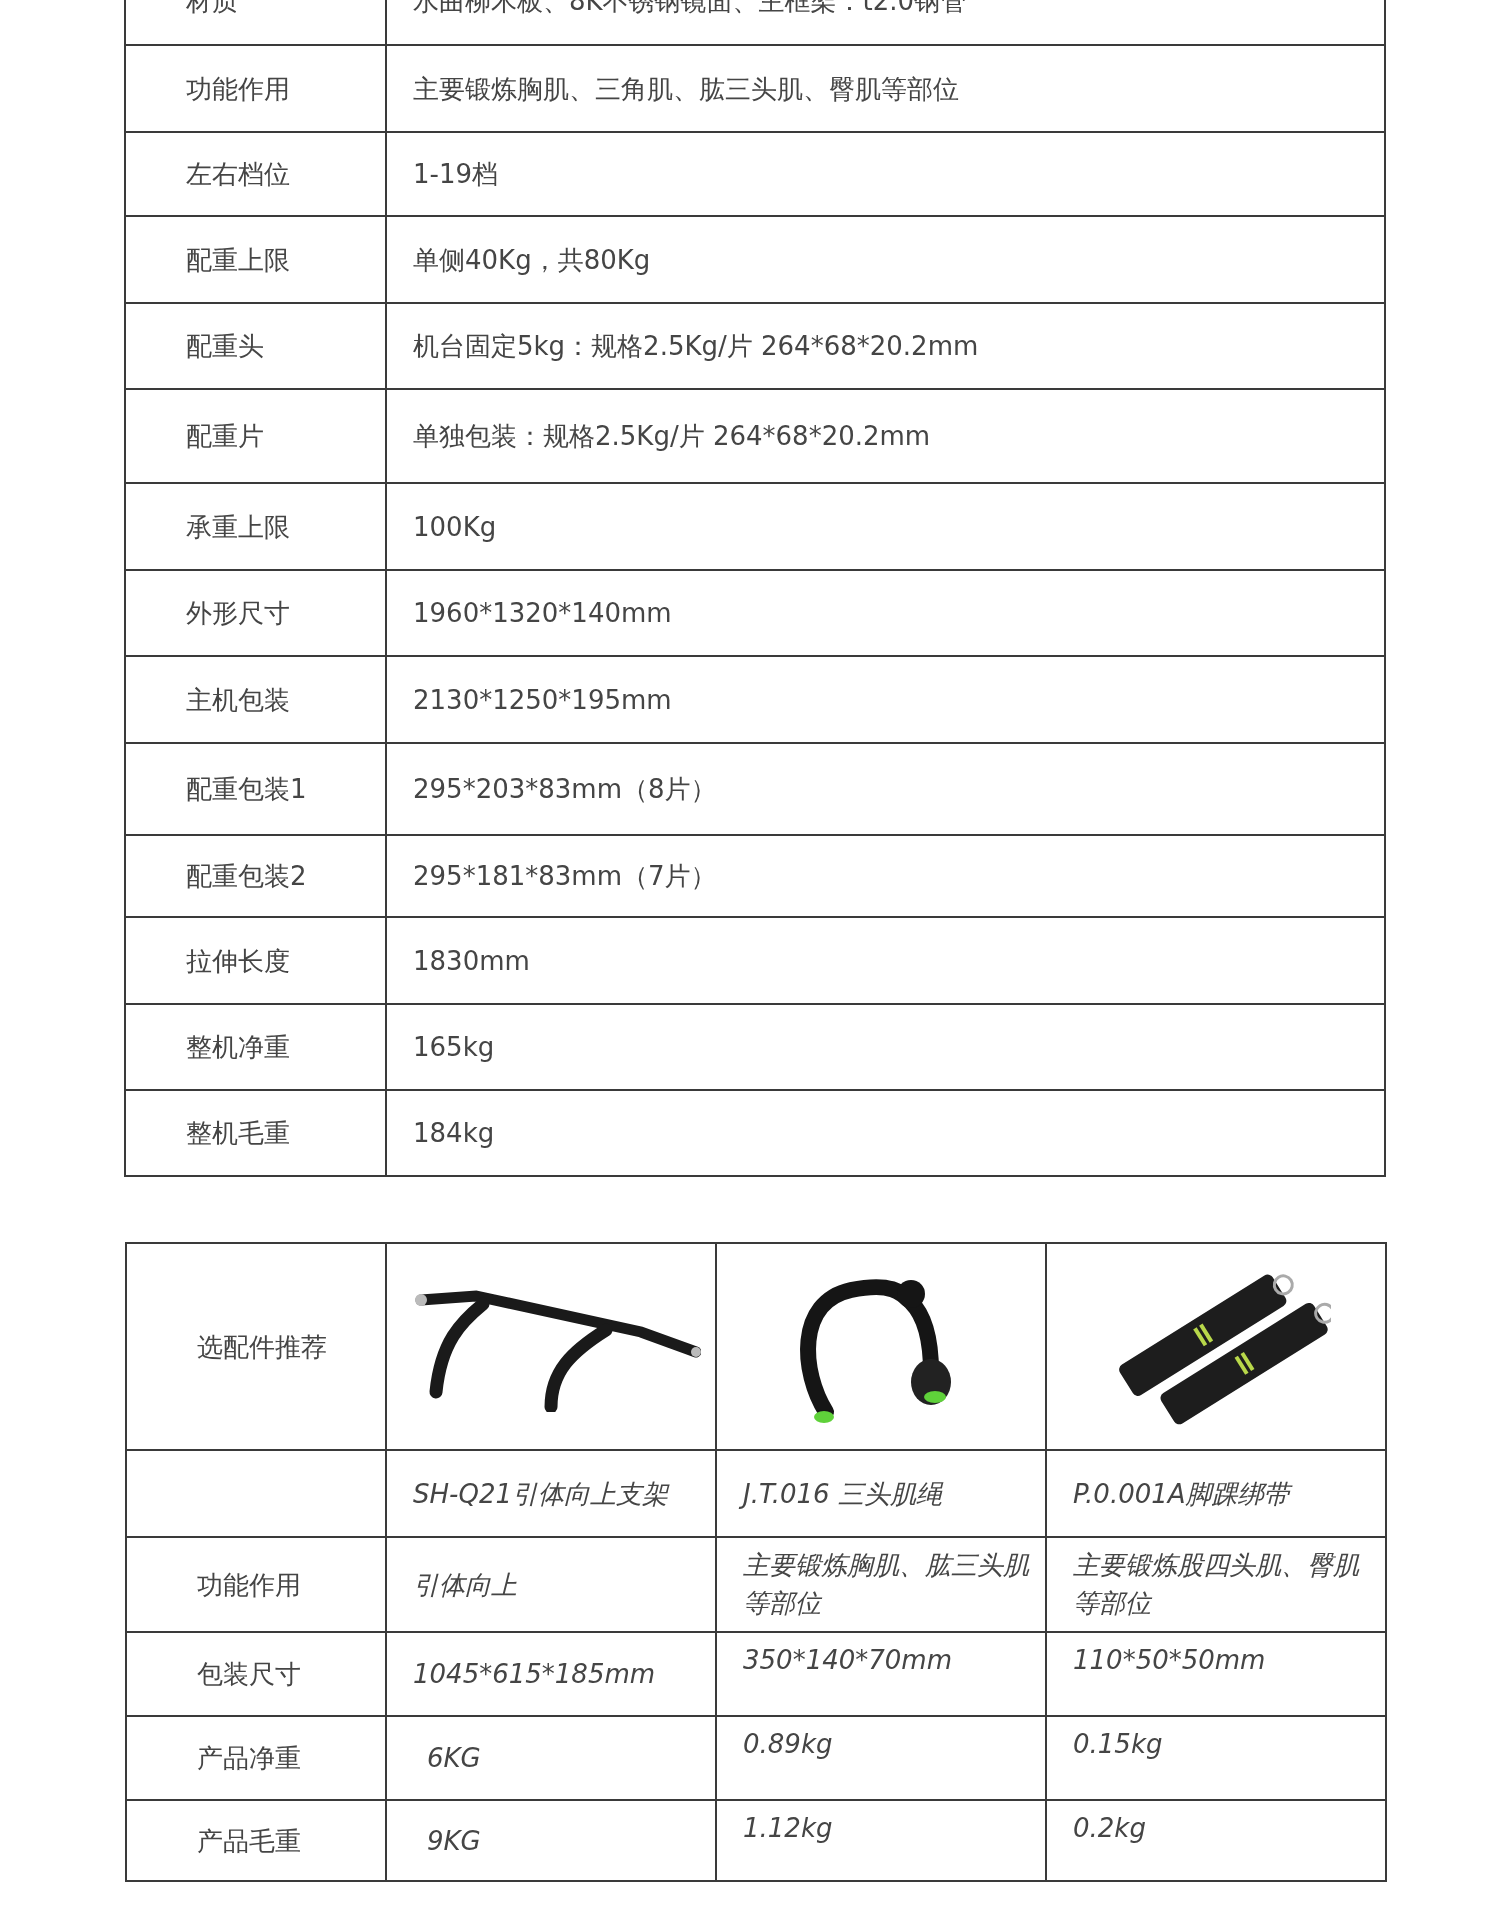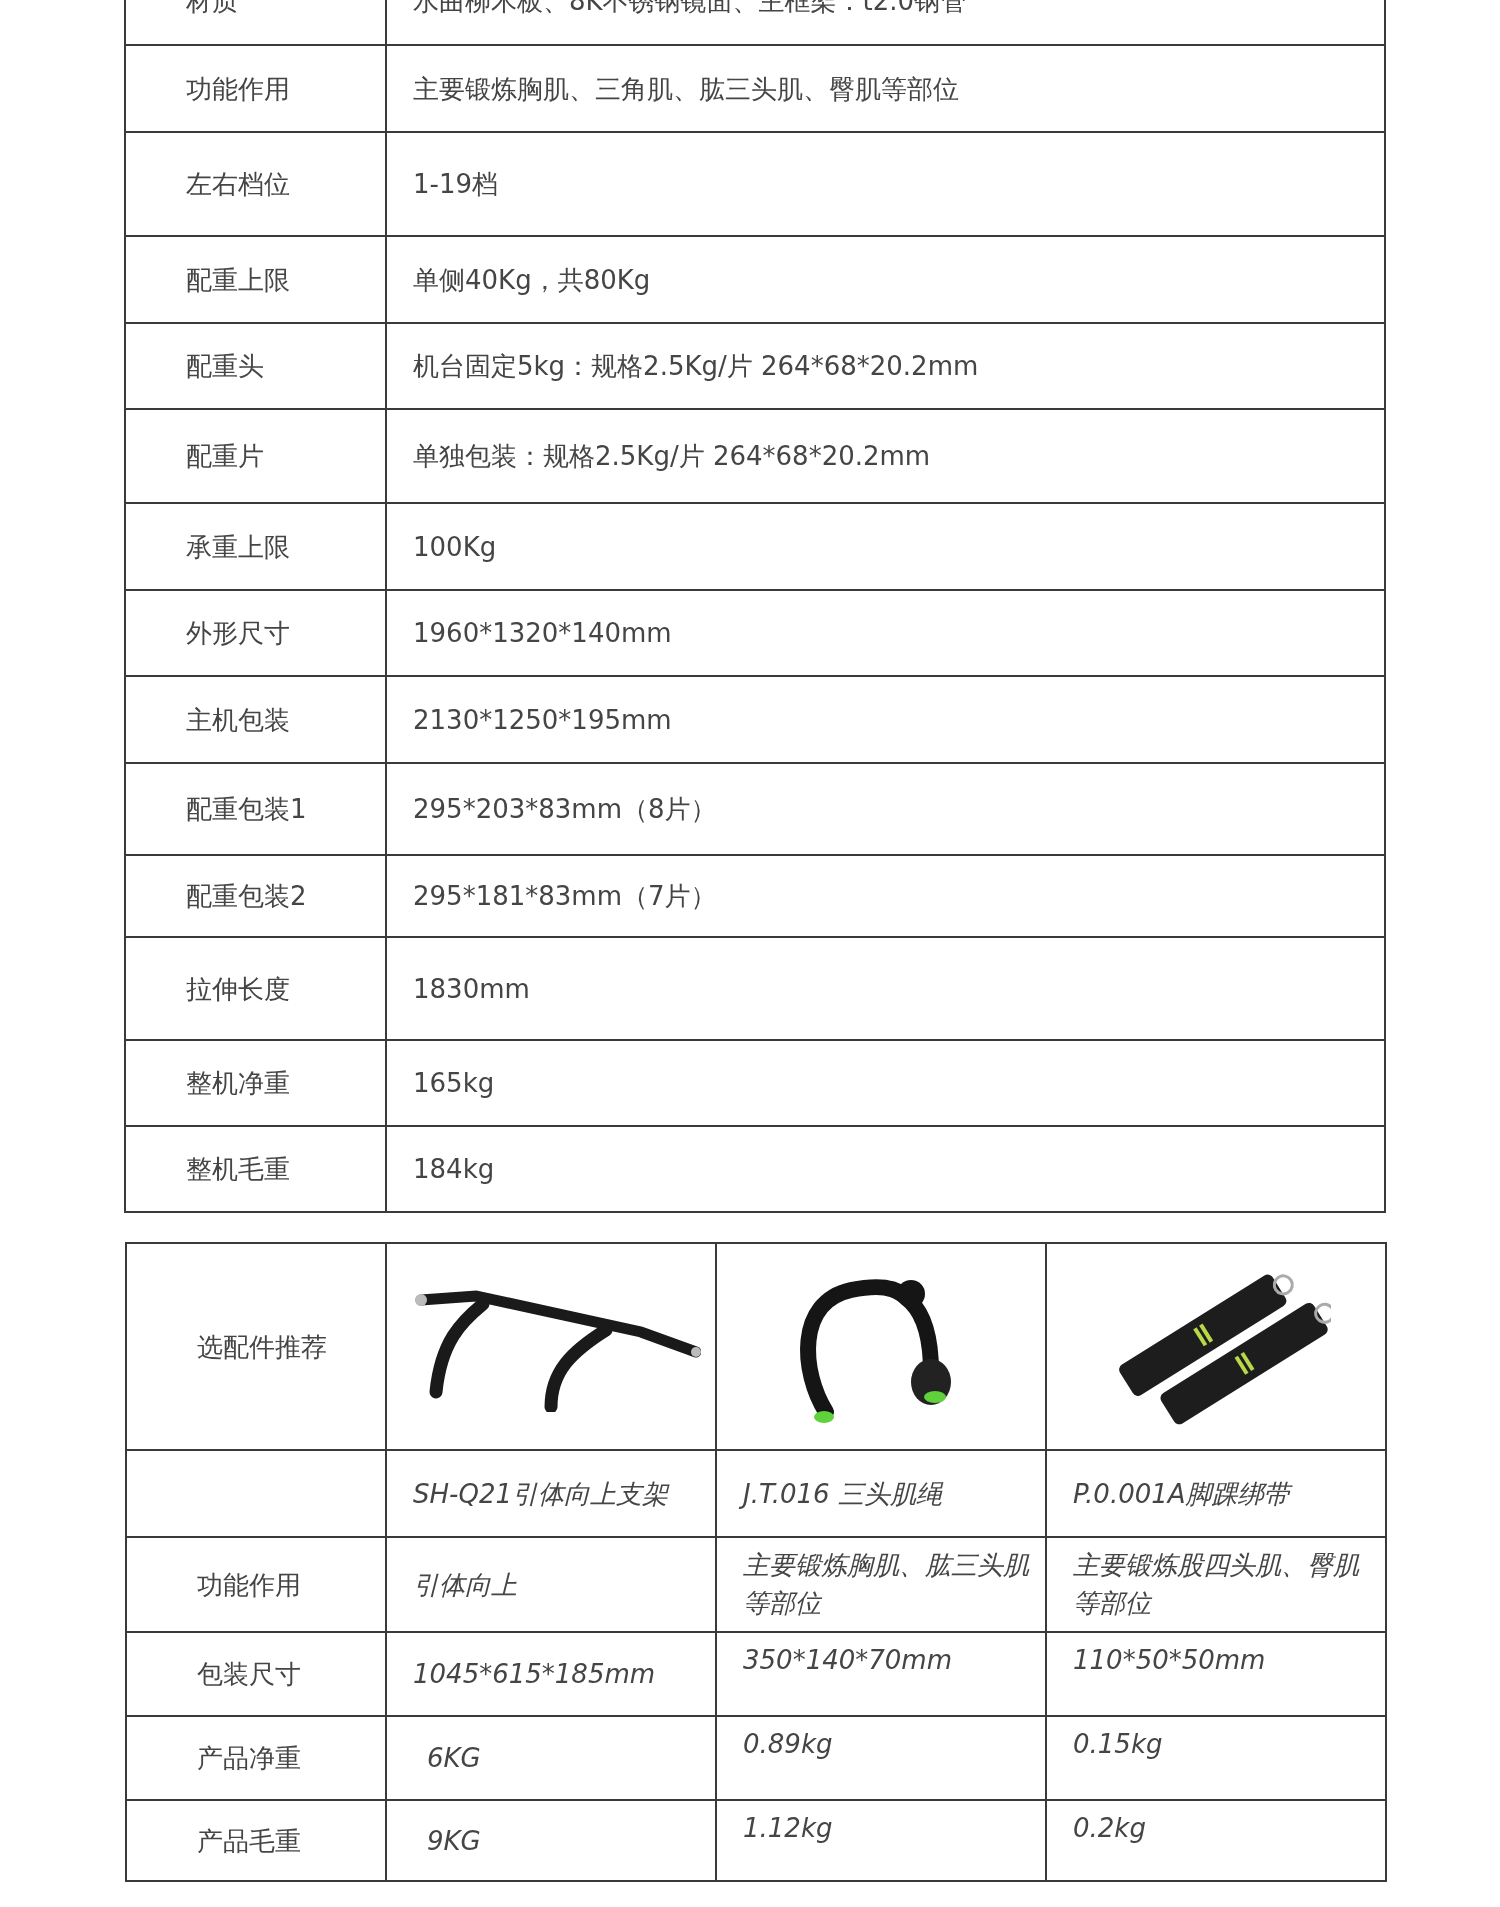--- a/index.html
+++ b/index.html
@@ -28,21 +28,21 @@
     </colgroup>
   <tbody>
       <tr style="height:88px">
     <td class="lbl">材质</td>
     <td class="val">水曲柳木板、8K不锈钢镜面、主框架：t2.0钢管</td>
   </tr>
   <tr style="height:87px">
     <td class="lbl">功能作用</td>
     <td class="val">主要锻炼胸肌、三角肌、肱三头肌、臀肌等部位</td>
   </tr>
-  <tr style="height:104px">
+  <tr style="height:84px">
     <td class="lbl">左右档位</td>
     <td class="val"> 1-19档</td>
   </tr>
   <tr style="height:87px">
     <td class="lbl">配重上限</td>
     <td class="val">单侧40Kg，共80Kg</td>
   </tr>
   <tr style="height:86px">
     <td class="lbl">配重头</td>
     <td class="val">机台固定5kg：规格2.5Kg/片   264*68*20.2mm</td>
@@ -64,21 +64,21 @@
     <td class="val">2130*1250*195mm</td>
   </tr>
   <tr style="height:92px">
     <td class="lbl">配重包装1</td>
     <td class="val">295*203*83mm（8片）</td>
   </tr>
   <tr style="height:82px">
     <td class="lbl">配重包装2</td>
     <td class="val">295*181*83mm（7片）</td>
   </tr>
-  <tr style="height:103px">
+  <tr style="height:87px">
     <td class="lbl">拉伸长度</td>
     <td class="val">1830mm</td>
   </tr>
   <tr style="height:86px">
     <td class="lbl">整机净重</td>
     <td class="val">165kg</td>
   </tr>
   <tr style="height:86px">
     <td class="lbl">整机毛重</td>
     <td class="val"> 184kg</td>

